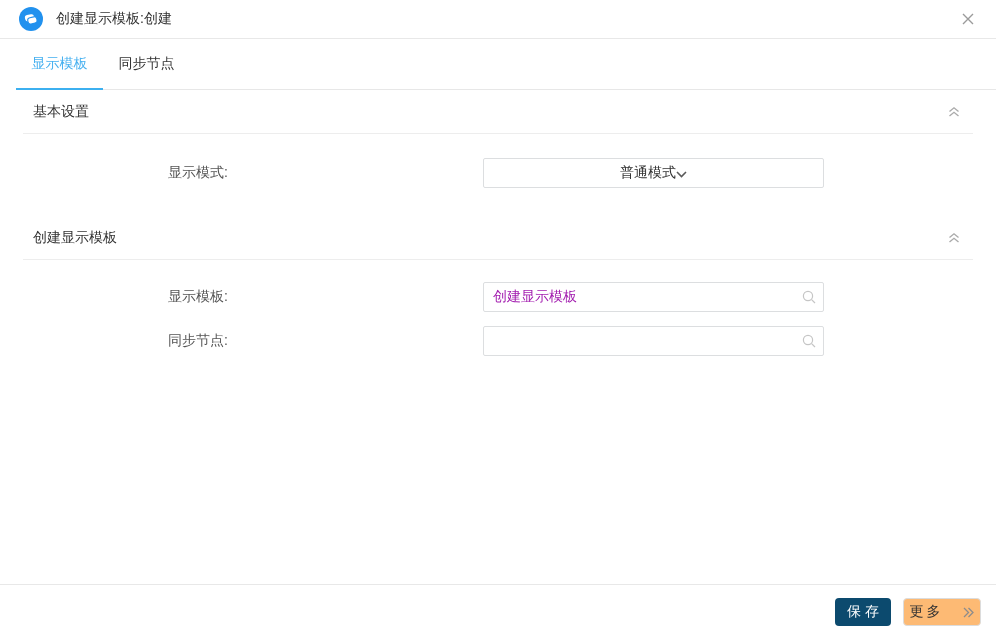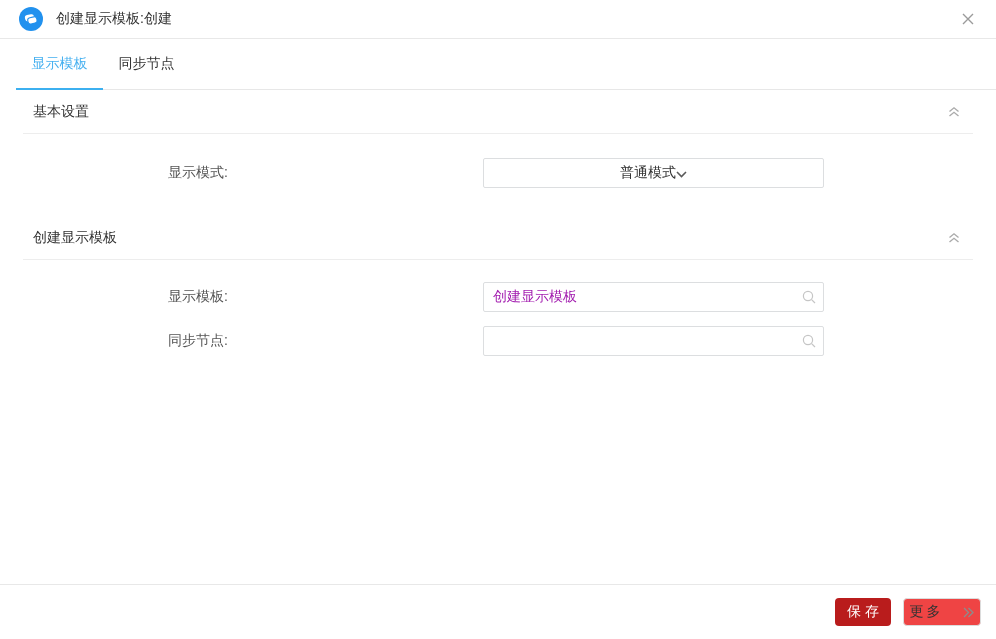--- a/index.html
+++ b/index.html
@@ -37,22 +37,22 @@
   .select-value { font-size:14px; color:#333; }
 
   .search-wrap { position:relative; width:341px; height:30px; }
   .search-wrap input { width:100%; height:100%; border:1px solid #dcdee0; border-radius:2px; padding:0 30px 0 9px;
     font-size:14px; color:#a21caf; font-family:"Liberation Sans","DejaVu Sans",sans-serif; outline:none; }
   .search-wrap .mag { position:absolute; right:7px; top:7px; }
 
   
   .footer { flex:0 0 55px; border-top:1px solid #e8e8e8; display:flex; align-items:center; justify-content:flex-end; padding-right:15px; gap:12px; }
   .btn { height:28px; border-radius:4px; font-size:14px; display:flex; align-items:center; justify-content:center; cursor:pointer; font-family:"Liberation Sans","DejaVu Sans",sans-serif; }
-  .btn-save { width:56px; background:#b91c1c; color:#fff; border:none; letter-spacing:4px; padding-left:4px; }
-  .btn-more { width:78px; background:#ef4444; color:#333; border:1px solid #dcdcdc; letter-spacing:3px; gap:16px; }
+  .btn-save { width:56px; background:#0c4a6e; color:#fff; border:none; letter-spacing:4px; padding-left:4px; }
+  .btn-more { width:78px; background:#fdba74; color:#333; border:1px solid #dcdcdc; letter-spacing:3px; gap:16px; }
   .btn-more svg { margin-left:2px; }
 </style>
 </head>
 <body>
 
 <div class="dialog">
 
   <div class="hdr">
     <span class="app-icon">
       <svg width="24" height="24" viewBox="0 0 24 24">

